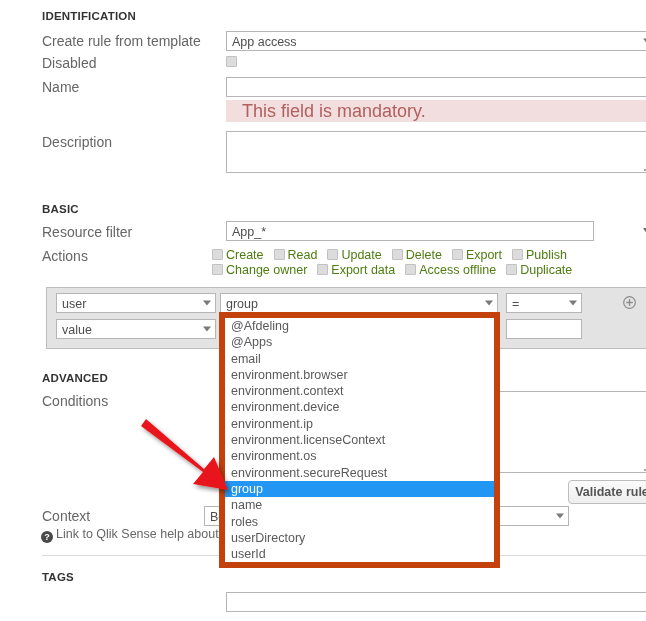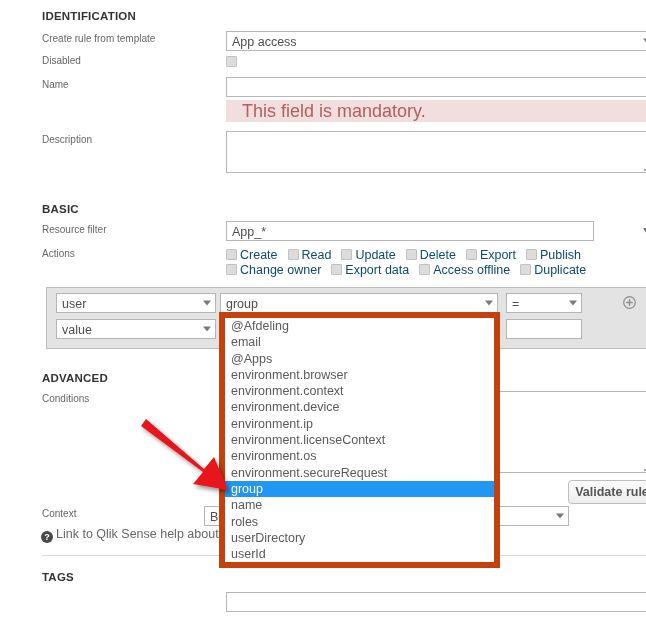--- a/index.html
+++ b/index.html
@@ -19,21 +19,21 @@
     font-size: 11.5px;
     color: #333333;
     letter-spacing: 0.2px;
     position: absolute;
     left: 14px;
   }
 
   .row-label {
     position: absolute;
     left: 14px;
-    font-size: 10px;
+    font-size: 14px;
     color: #666666;
     white-space: nowrap;
   }
 
   .field {
     position: absolute;
     left: 198px;
     background: #ffffff;
     border: 1px solid #b5b5b5;
     height: 20px;
@@ -107,21 +107,21 @@
       linear-gradient(135deg, transparent 45%, #a8a8a8 45%, #a8a8a8 55%, transparent 55%),
       linear-gradient(135deg, transparent 70%, #a8a8a8 70%, #a8a8a8 80%, transparent 80%);
   }
 
   .cond-panel {
     position: absolute;
     background: #e3e3e3;
     border: 1px solid #bdbdbd;
   }
 
-  .actions-wrap { position: absolute; left: 198px; font-size: 12.5px; color: #0c4a6e; }
+  .actions-wrap { position: absolute; left: 184px; font-size: 12.5px; color: #4d7c0f; }
   .actions-wrap .act { display: inline-block; margin-right: 10px; white-space: nowrap; }
   .actions-wrap .act span.lbl { margin-left: 3px; }
 
   .dropdown-list {
     position: absolute;
     background: #ffffff;
     border: 6px solid #c2410c;
     z-index: 40;
   }
   .dropdown-list .opt {
@@ -272,22 +272,22 @@
   </div>
 
   <div class="divider" style="top:555px; width:618px;"></div>
 
   <div class="section-header" style="top:571px;">TAGS</div>
 
   <div class="field" style="left:198px; top:592px; width:430px;"></div>
 
   <div class="dropdown-list" id="property-dropdown" style="left:191px; top:312px; width:281px;">
       <div class="opt">@Afdeling</div>
+      <div class="opt">@Apps</div>
       <div class="opt">email</div>
-      <div class="opt">@Apps</div>
       <div class="opt">environment.browser</div>
       <div class="opt">environment.context</div>
       <div class="opt">environment.device</div>
       <div class="opt">environment.ip</div>
       <div class="opt">environment.licenseContext</div>
       <div class="opt">environment.os</div>
       <div class="opt">environment.secureRequest</div>
       <div class="opt selected">group</div>
       <div class="opt">name</div>
       <div class="opt">roles</div>

